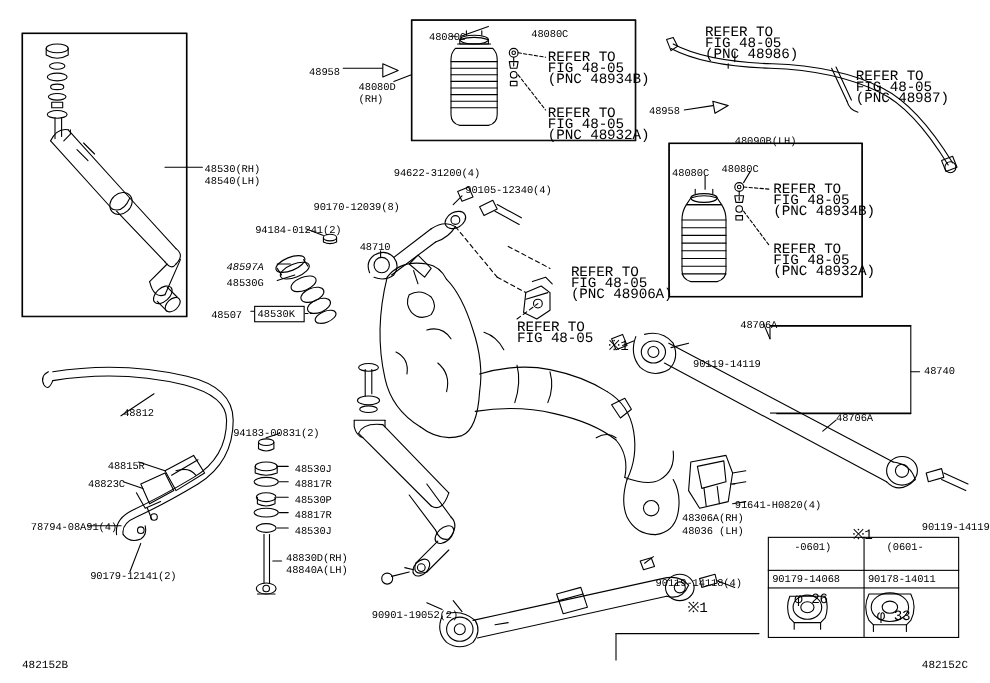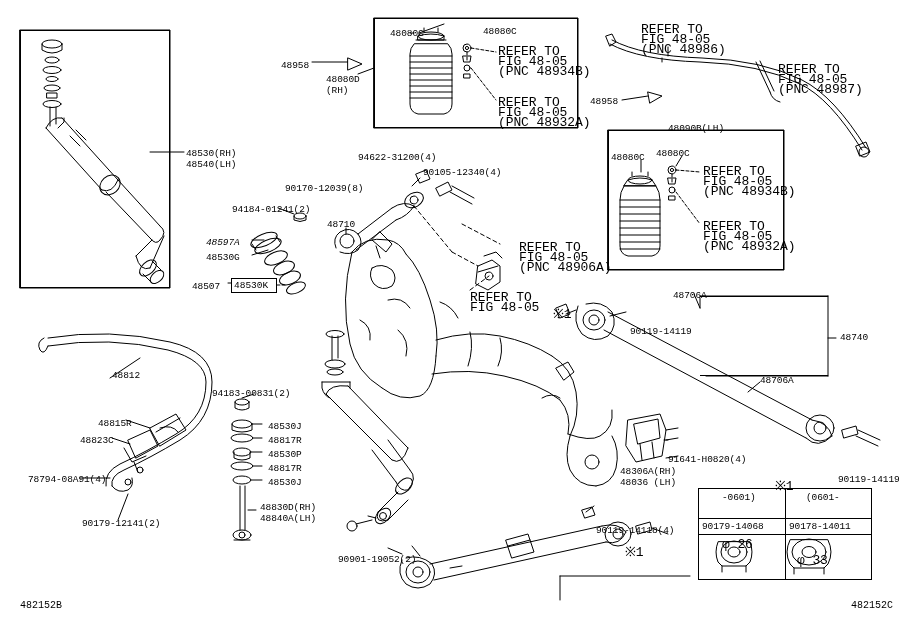--- a/index.html
+++ b/index.html
@@ -474,15 +474,15 @@
   <div class="box" style="left:698px;top:518px;width:174px;height:1px;border:none;border-top:1px solid #000;"></div>
   <div class="box" style="left:698px;top:534px;width:174px;height:1px;border:none;border-top:1px solid #000;"></div>
   <div class="lbl" style="left:722px;top:492px;">-0601)</div>
   <div class="lbl" style="left:806px;top:492px;">(0601-</div>
   <div class="lbl" style="left:702px;top:521px;">90179-14068</div>
   <div class="lbl" style="left:789px;top:521px;">90178-14011</div>
   <div class="lbl sm" style="left:722px;top:540px;">φ 26</div>
   <div class="lbl sm" style="left:797px;top:556px;">φ 33</div>
 
   <div class="lbl corner" style="left:8px;top:600px;margin-left:12px;">482152B</div>
-  <div class="lbl corner" style="left:838px;top:600px;margin-left:13px;">482152C</div>
+  <div class="lbl corner" style="left:838px;top:600px;">482152C</div>
 
 </div>
 
 </body></html>

